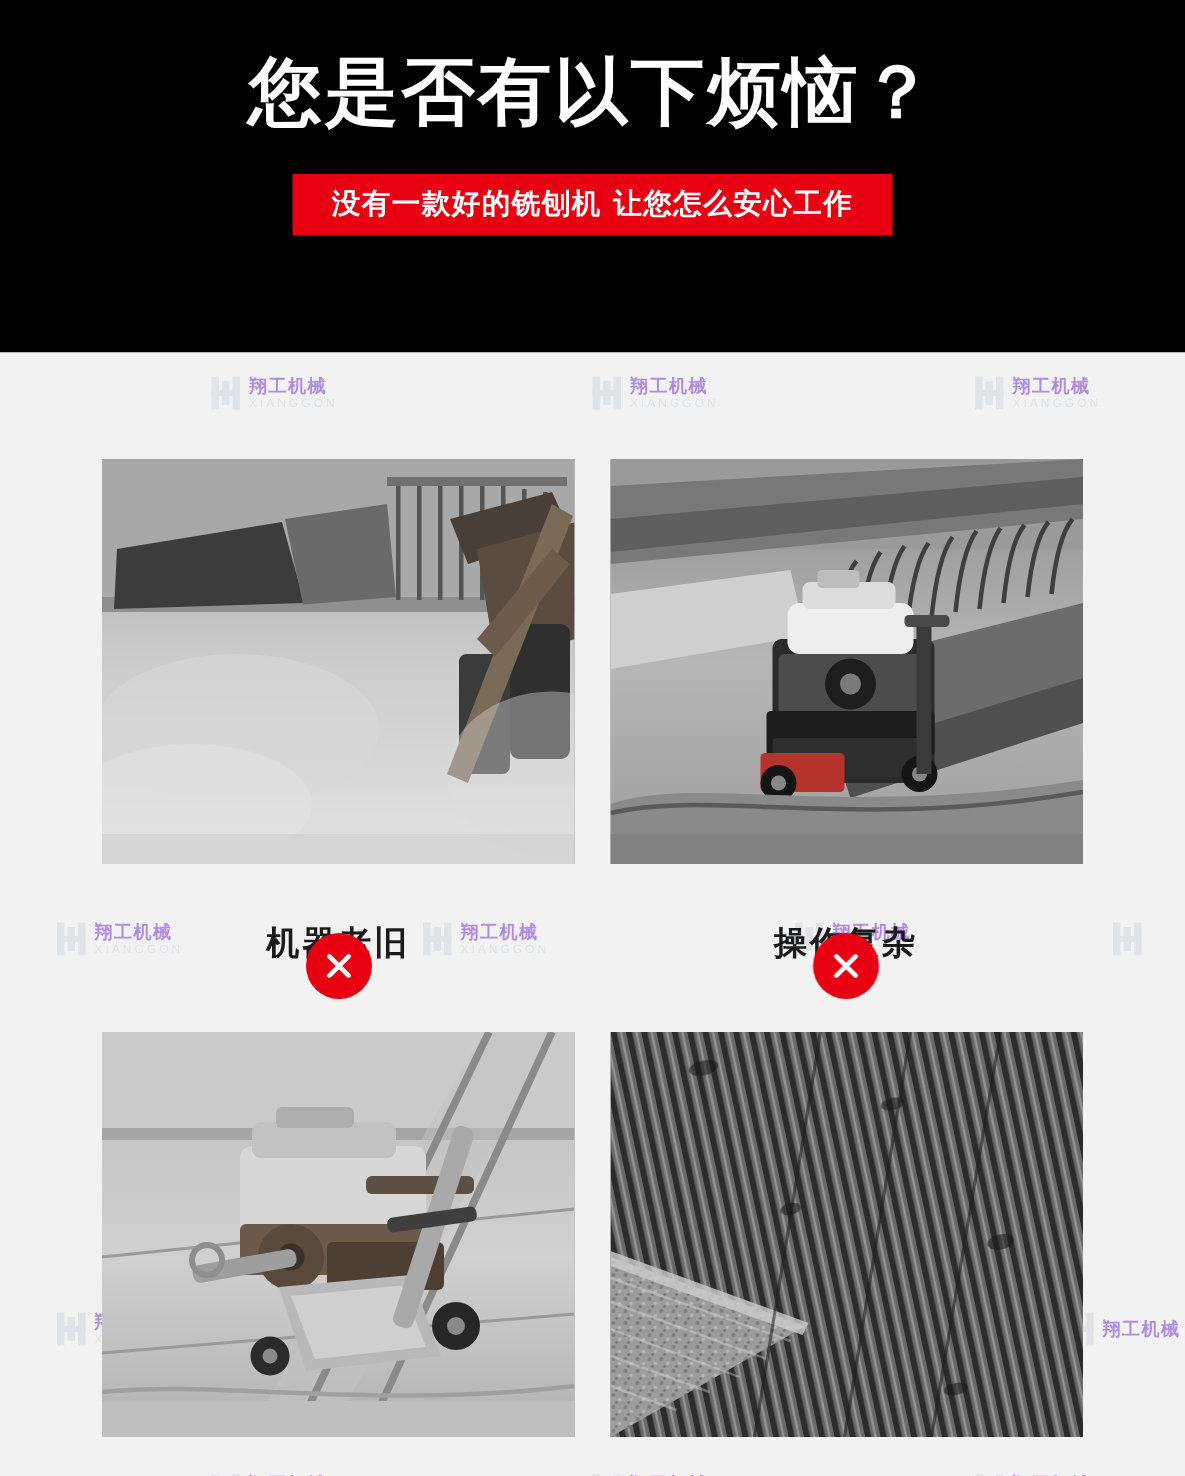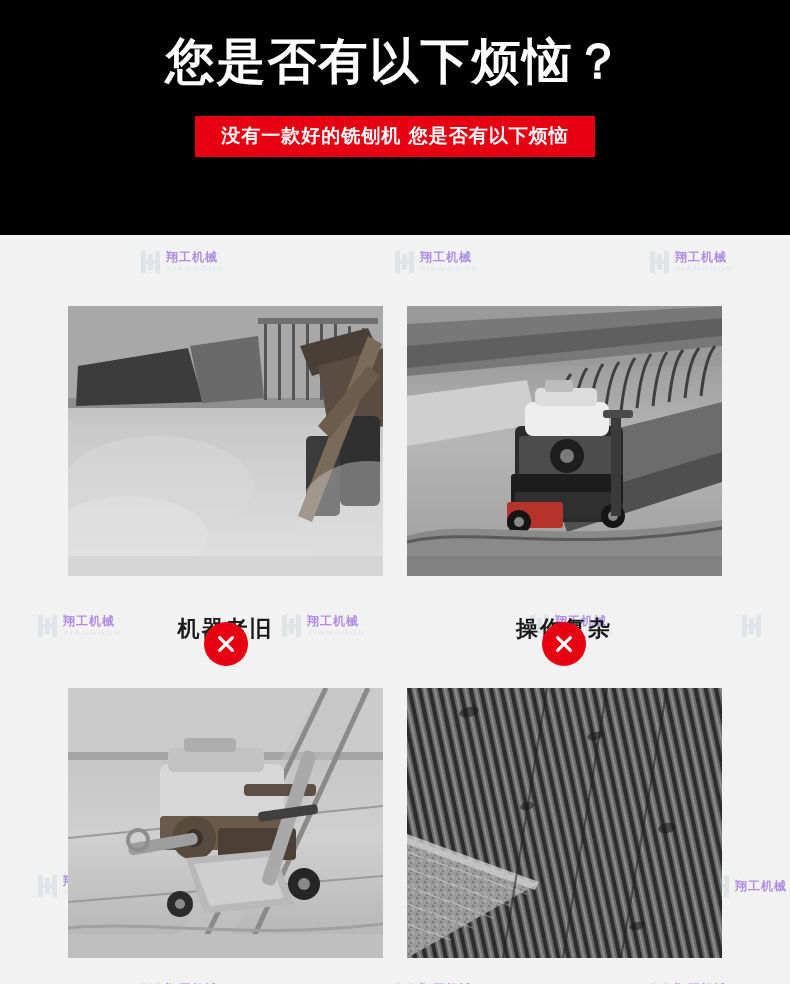--- a/index.html
+++ b/index.html
@@ -142,21 +142,21 @@
   .card.row2 { margin-top: 44px; }
 </style>
 </head>
 <body>
 
 <div class="page">
 
   <div class="header">
     <div class="header-title">您是否有以下烦恼？</div>
     <div class="header-sub-wrap">
-      <div class="header-sub">没有一款好的铣刨机 您是否有以下烦恼</div>
+      <div class="header-sub">没有一款好的铣刨机 让您怎么安心工作</div>
     </div>
   </div>
 
   <div class="body-area">
 
     <div class="wm-layer">
       <div class="wm" style="left:141px; top:16px;">
         <span class="wm-mark">
             <i class="b1"></i>
             <i class="b2"></i>

